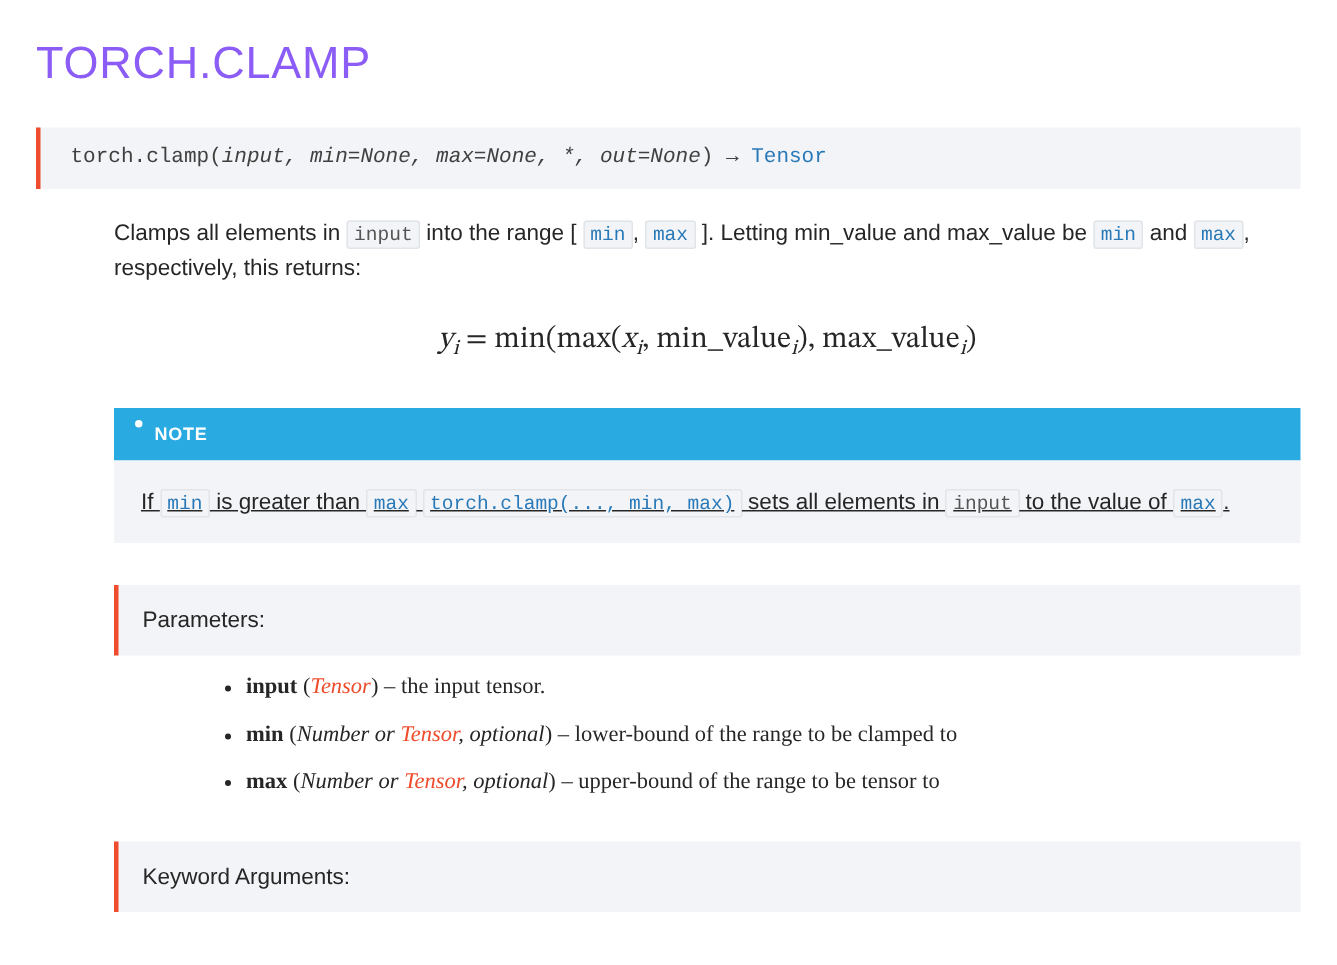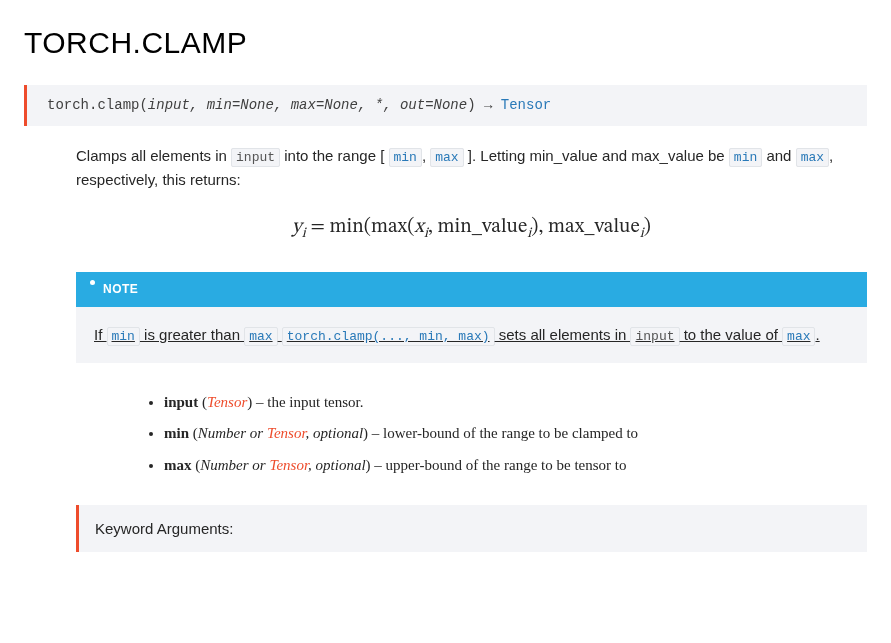--- a/index.html
+++ b/index.html
@@ -10,21 +10,21 @@
     color: #262626;
     background: #fff;
     width: 891px;
     font-size: 15px;
     line-height: 1.55;
   }
   h1 {
     font-weight: 300;
     font-size: 30px;
     letter-spacing: 0.5px;
-    color: #000000;
+    color: #8b5cf6;
     margin: 0 0 18px 0;
     text-transform: uppercase;
   }
   .signature-block {
     background: #f3f4f7;
     border-left: 3px solid #ee4c2c;
     padding: 10px 20px;
     font-family: "SFMono-Regular", Consolas, "Liberation Mono", Menlo, monospace;
     font-size: 14px;
     color: #404040;
@@ -112,20 +112,23 @@
   <div style="margin-top:28px">
     <div class="note-header">
       <span class="note-bullet"></span>
       <span>NOTE</span>
     </div>
     <div class="note-body">
       <span>If </span><span class="code-chip">min</span><span> is greater than </span><span class="code-chip">max</span><span> </span><span class="code-chip">torch.clamp(..., min, max)</span><span> sets all elements in </span><span class="code-chip plain">input</span><span> to the value of </span><span class="code-chip">max</span><span>.</span>
     </div>
   </div>
 
+  <div class="field-list">
+    <span>Parameters:</span>
+  </div>
   <ul class="params">
     <li>
       <span class="param-name">input</span><span> (</span><a href="#" class="tensor-link">Tensor</a><span>)</span><span> – the input tensor.</span>
     </li>
     <li>
       <span class="param-name">min</span><span> (</span><span class="param-type">Number or </span><a href="#" class="tensor-link">Tensor</a><span class="param-type">, optional</span><span>)</span><span> – lower-bound of the range to be clamped to</span>
     </li>
     <li>
       <span class="param-name">max</span><span> (</span><span class="param-type">Number or </span><a href="#" class="tensor-link">Tensor</a><span class="param-type">, optional</span><span>)</span><span> – upper-bound of the range to be tensor to</span>
     </li>

